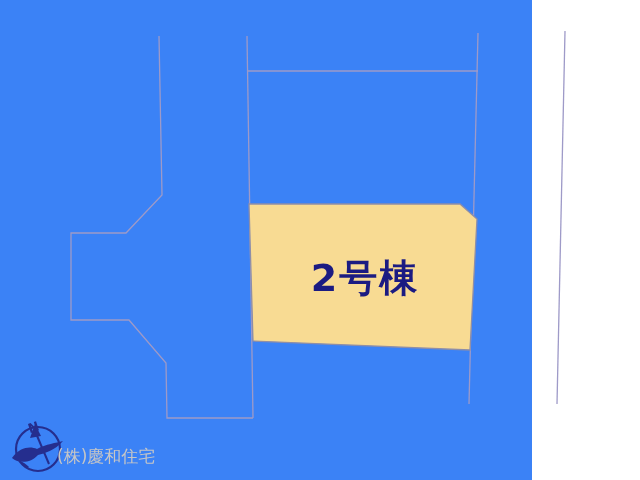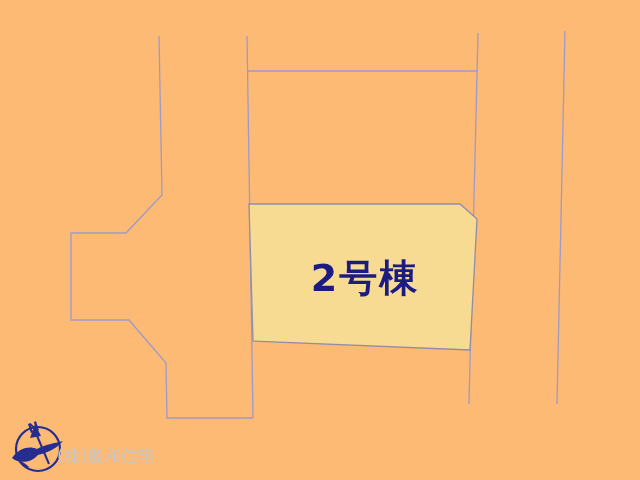--- a/index.html
+++ b/index.html
@@ -6,23 +6,23 @@
     margin: 0;
     padding: 0;
     width: 640px;
     height: 480px;
     background: #ffffff;
     overflow: hidden;
     font-family: "DejaVu Sans", "Liberation Sans", sans-serif;
   }
   .map-canvas {
     position: relative;
-    width: 640px;
+    width: 532px;
     height: 480px;
-    background: #fdba74;
+    background: #3b82f6;
   }
   svg { display: block; }
   .building-label {
     font-family: "DejaVu Sans", "Liberation Sans", sans-serif;
     font-weight: 600;
     letter-spacing: 2px;
   }
   .north-label {
     font-family: "DejaVu Sans", "Liberation Sans", sans-serif;
     font-weight: bold;

